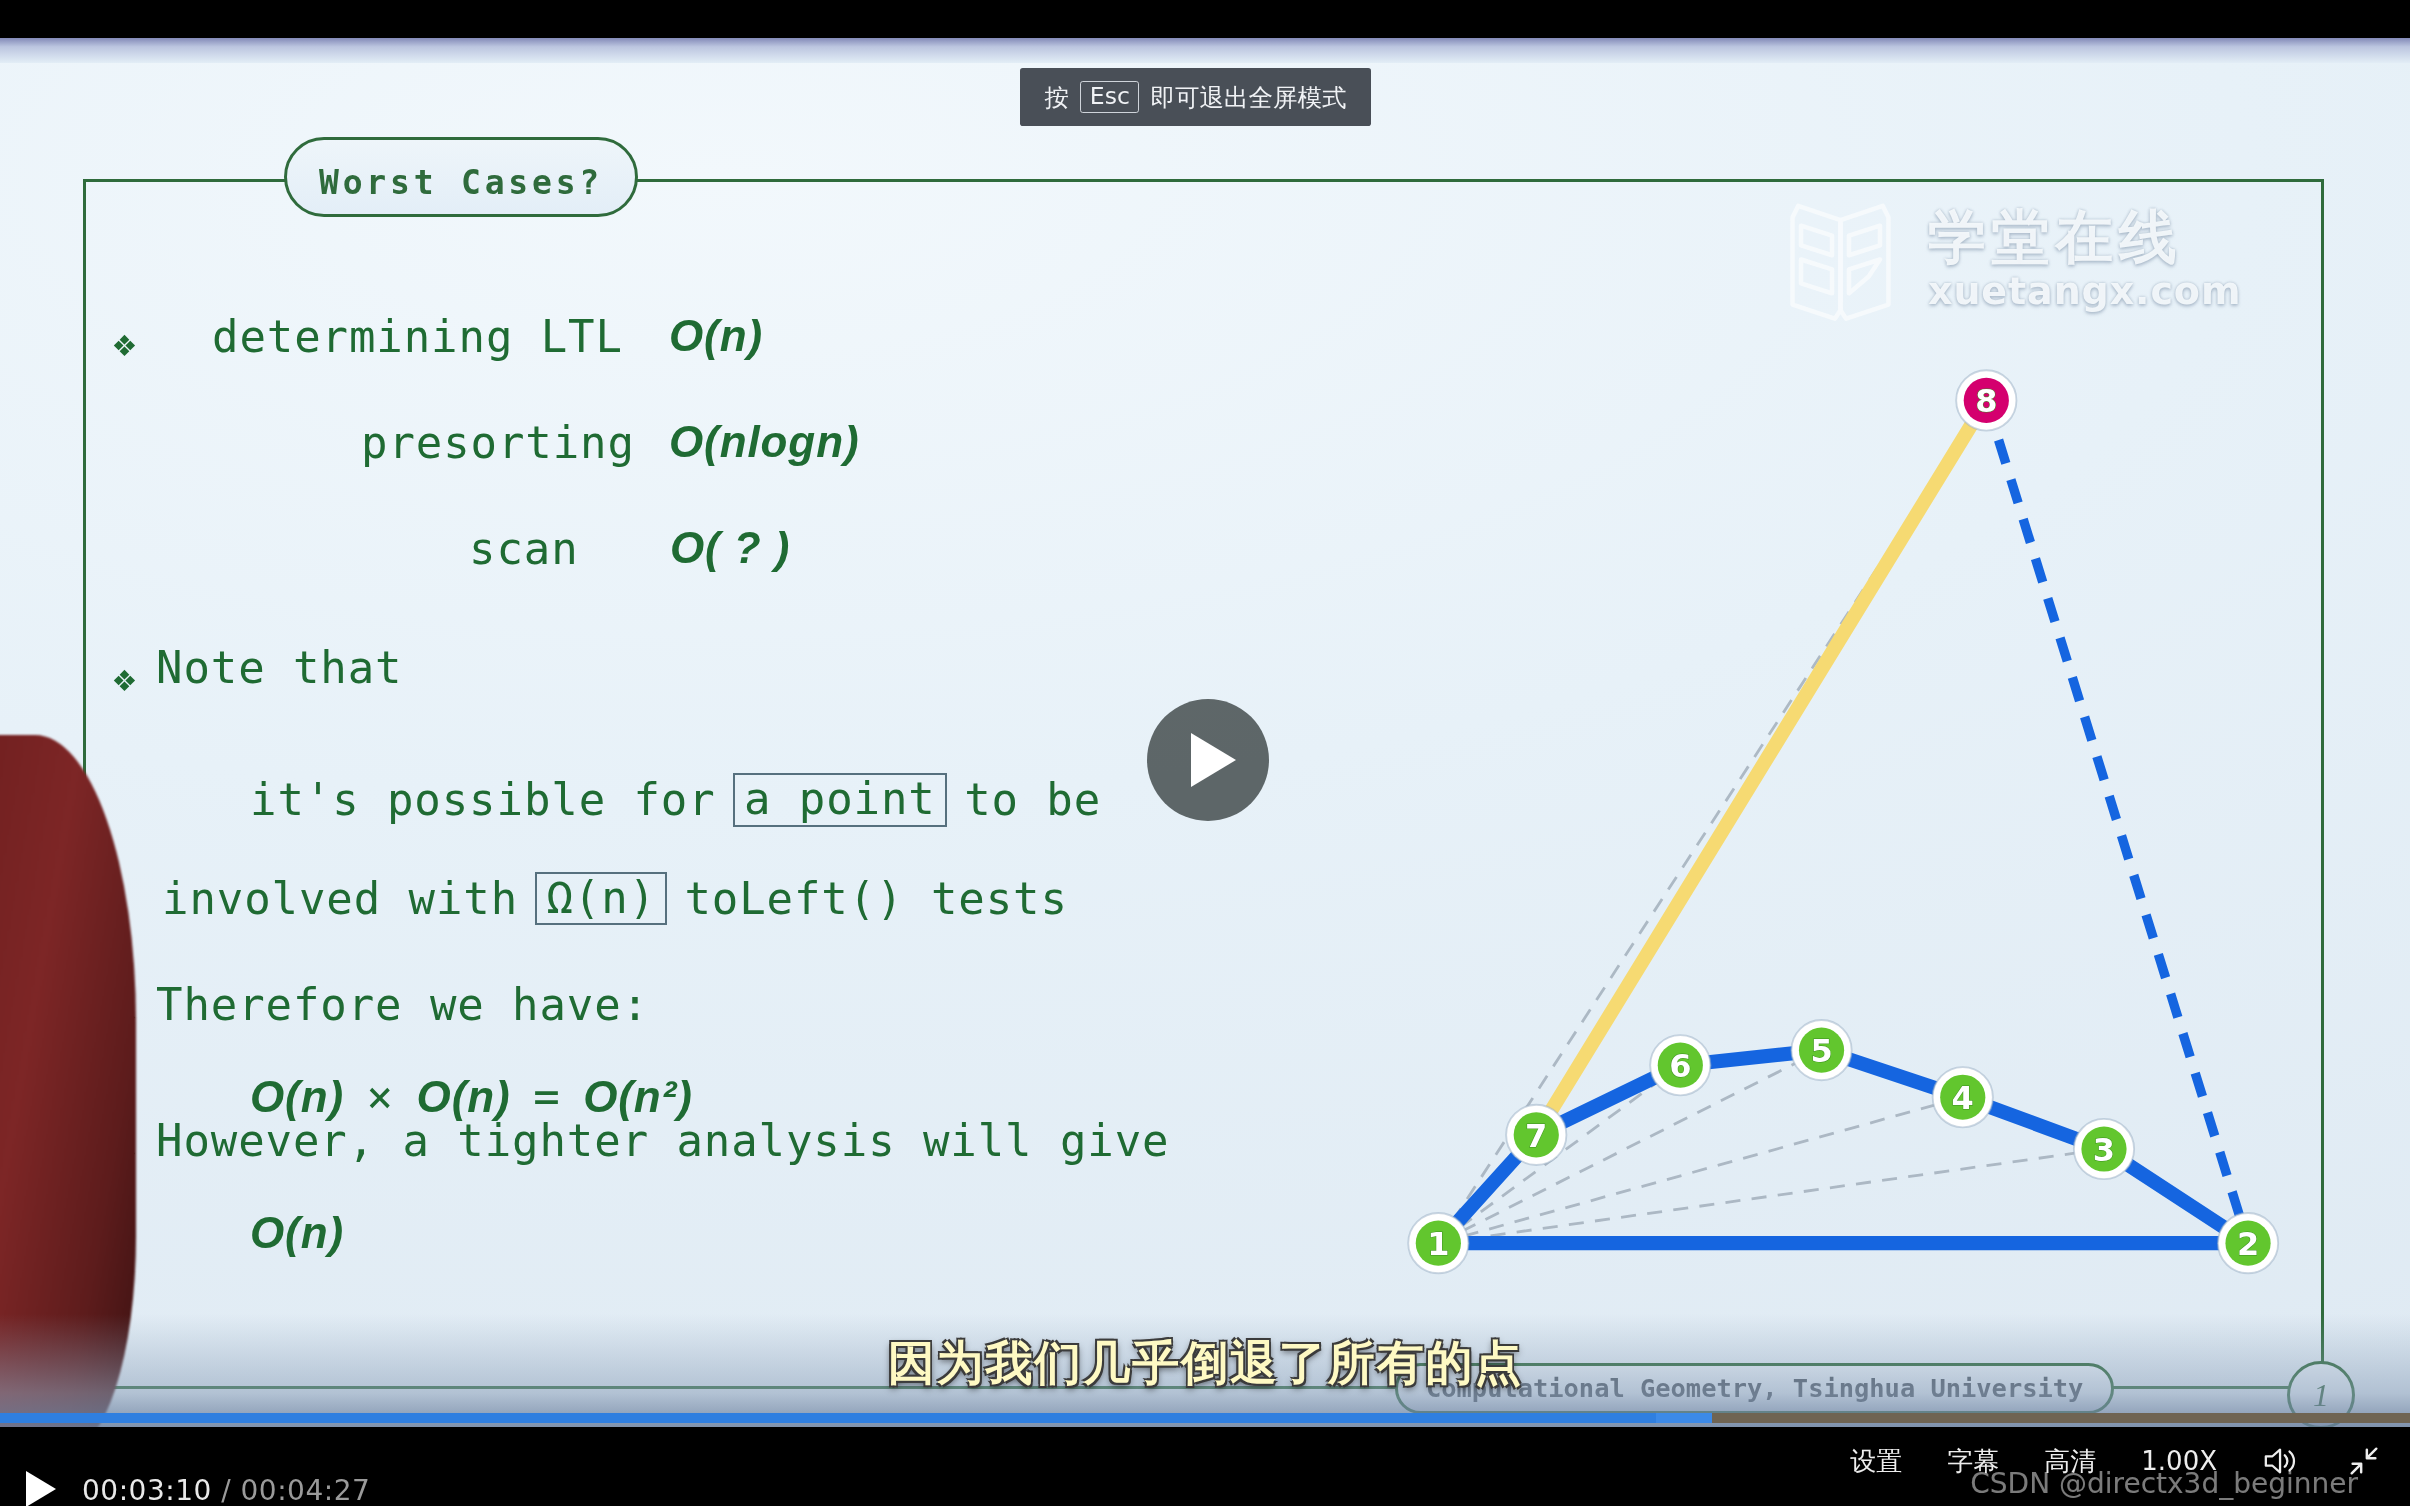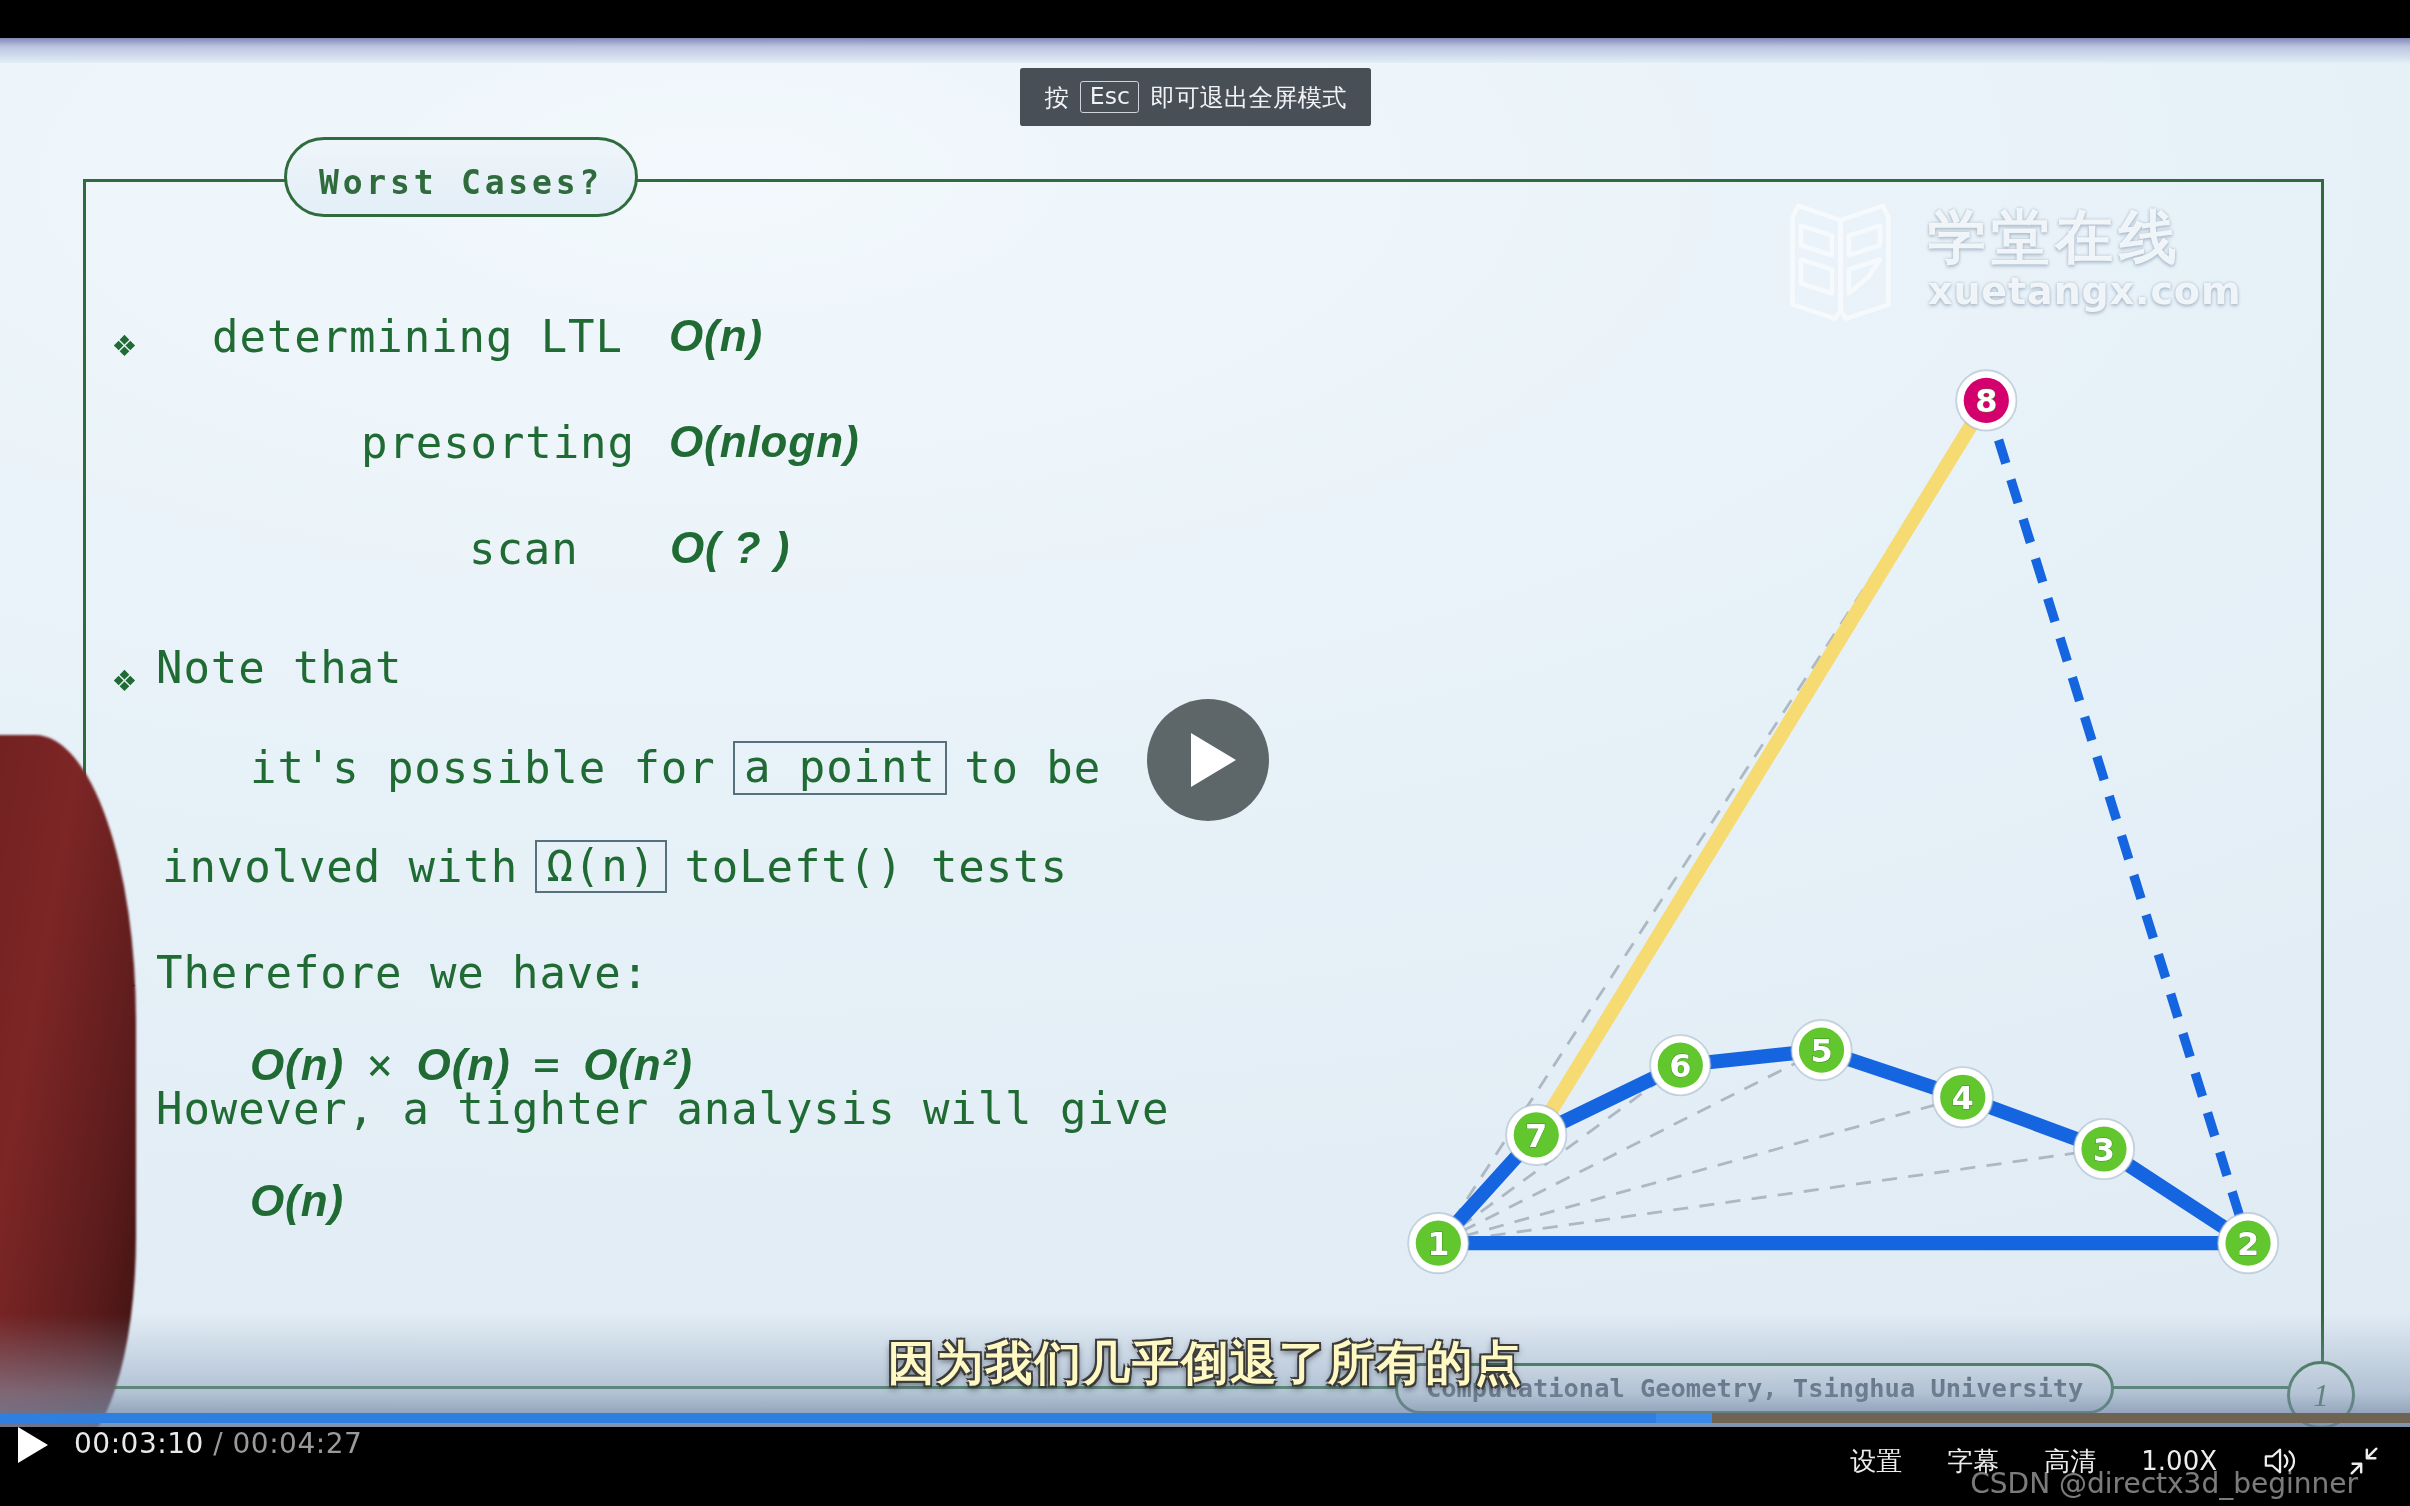--- a/index.html
+++ b/index.html
@@ -158,21 +158,21 @@
   #player{
     position:absolute;left:0;bottom:0;width:2411px;height:80px;background:#000;
   }
   #progress-track{
     position:absolute;left:0;top:-14px;width:2411px;height:10.4px;background:#2b2b2b;
   }
   #progress-buffer{position:absolute;left:0;top:0;height:100%;background:#6f6453;}
   #progress-played{position:absolute;left:0;top:0;height:100%;background:#2f7fe0;}
   #progress-head{position:absolute;top:0;height:100%;width:56px;background:#3c8ae8;}
   #ctrl-left{
-    position:absolute;left:0;top:0;height:80px;display:flex;align-items:flex-start;gap:26px;padding-left:18px;
+    position:absolute;left:0;top:0;height:80px;display:flex;align-items:flex-end;gap:26px;padding-left:26px;
   }
   #play-btn{
     width:0;height:0;border-left:30px solid #fff;border-top:18px solid transparent;border-bottom:18px solid transparent;cursor:pointer;
   }
   #time-text{
     font-family:"DejaVu Sans","Liberation Sans",sans-serif;font-size:28px;color:#e9e9e9;letter-spacing:0.5px;
   }
   #time-text .dur{color:#9a9a9a;}
   #ctrl-right{
     position:absolute;right:28px;top:0;height:68px;display:flex;align-items:center;gap:45px;
@@ -242,21 +242,21 @@
           <div class="lbl" style="width:177px;">scan</div>
           <div class="big oh">O( ? )</div>
         </div>
       </div>
 
       <div class="row" style="margin-top:72px;">
         <div class="bullet">❖</div>
         <div class="line1">Note that</div>
       </div>
 
-      <div class="row" style="margin-top:44px;">
+      <div class="row" style="margin-top:76px;">
         <div class="bullet"></div>
         <div class="line1 indent1" style="display:flex;align-items:center;gap:17px;">
           <span>it's possible for</span>
           <span class="boxed">a point</span>
           <span>to be</span>
         </div>
       </div>
 
       <div class="row" style="margin-top:45px;">
         <div class="bullet"></div>

